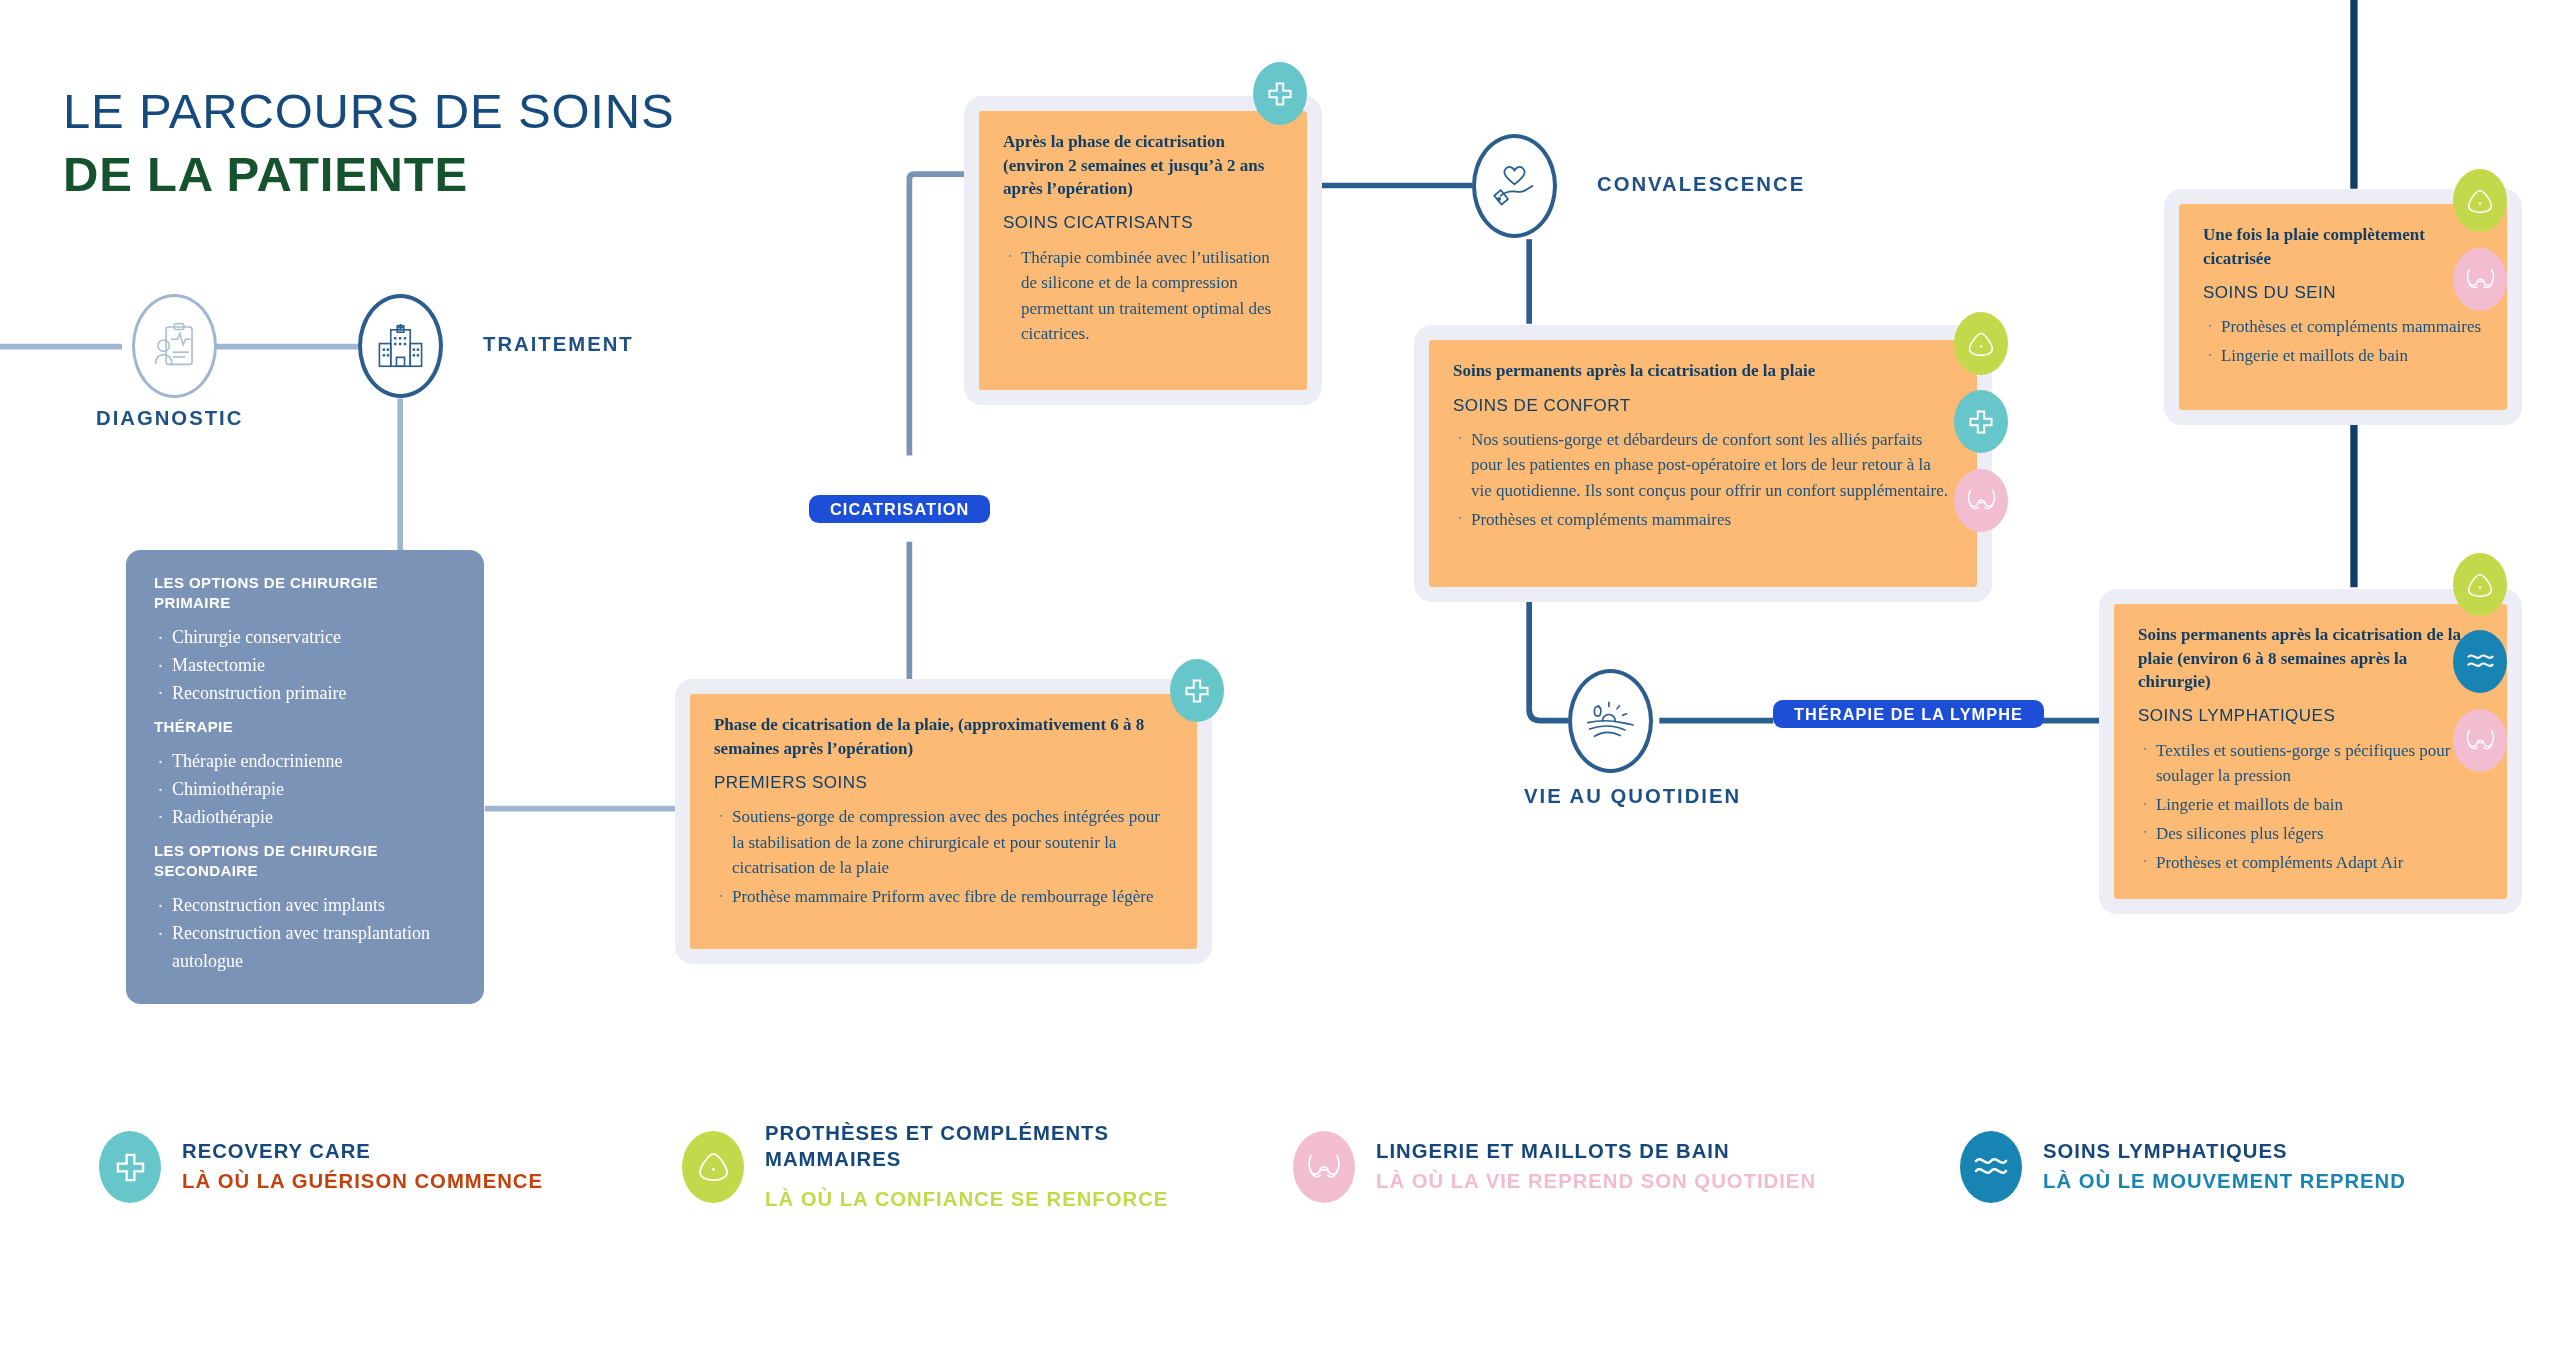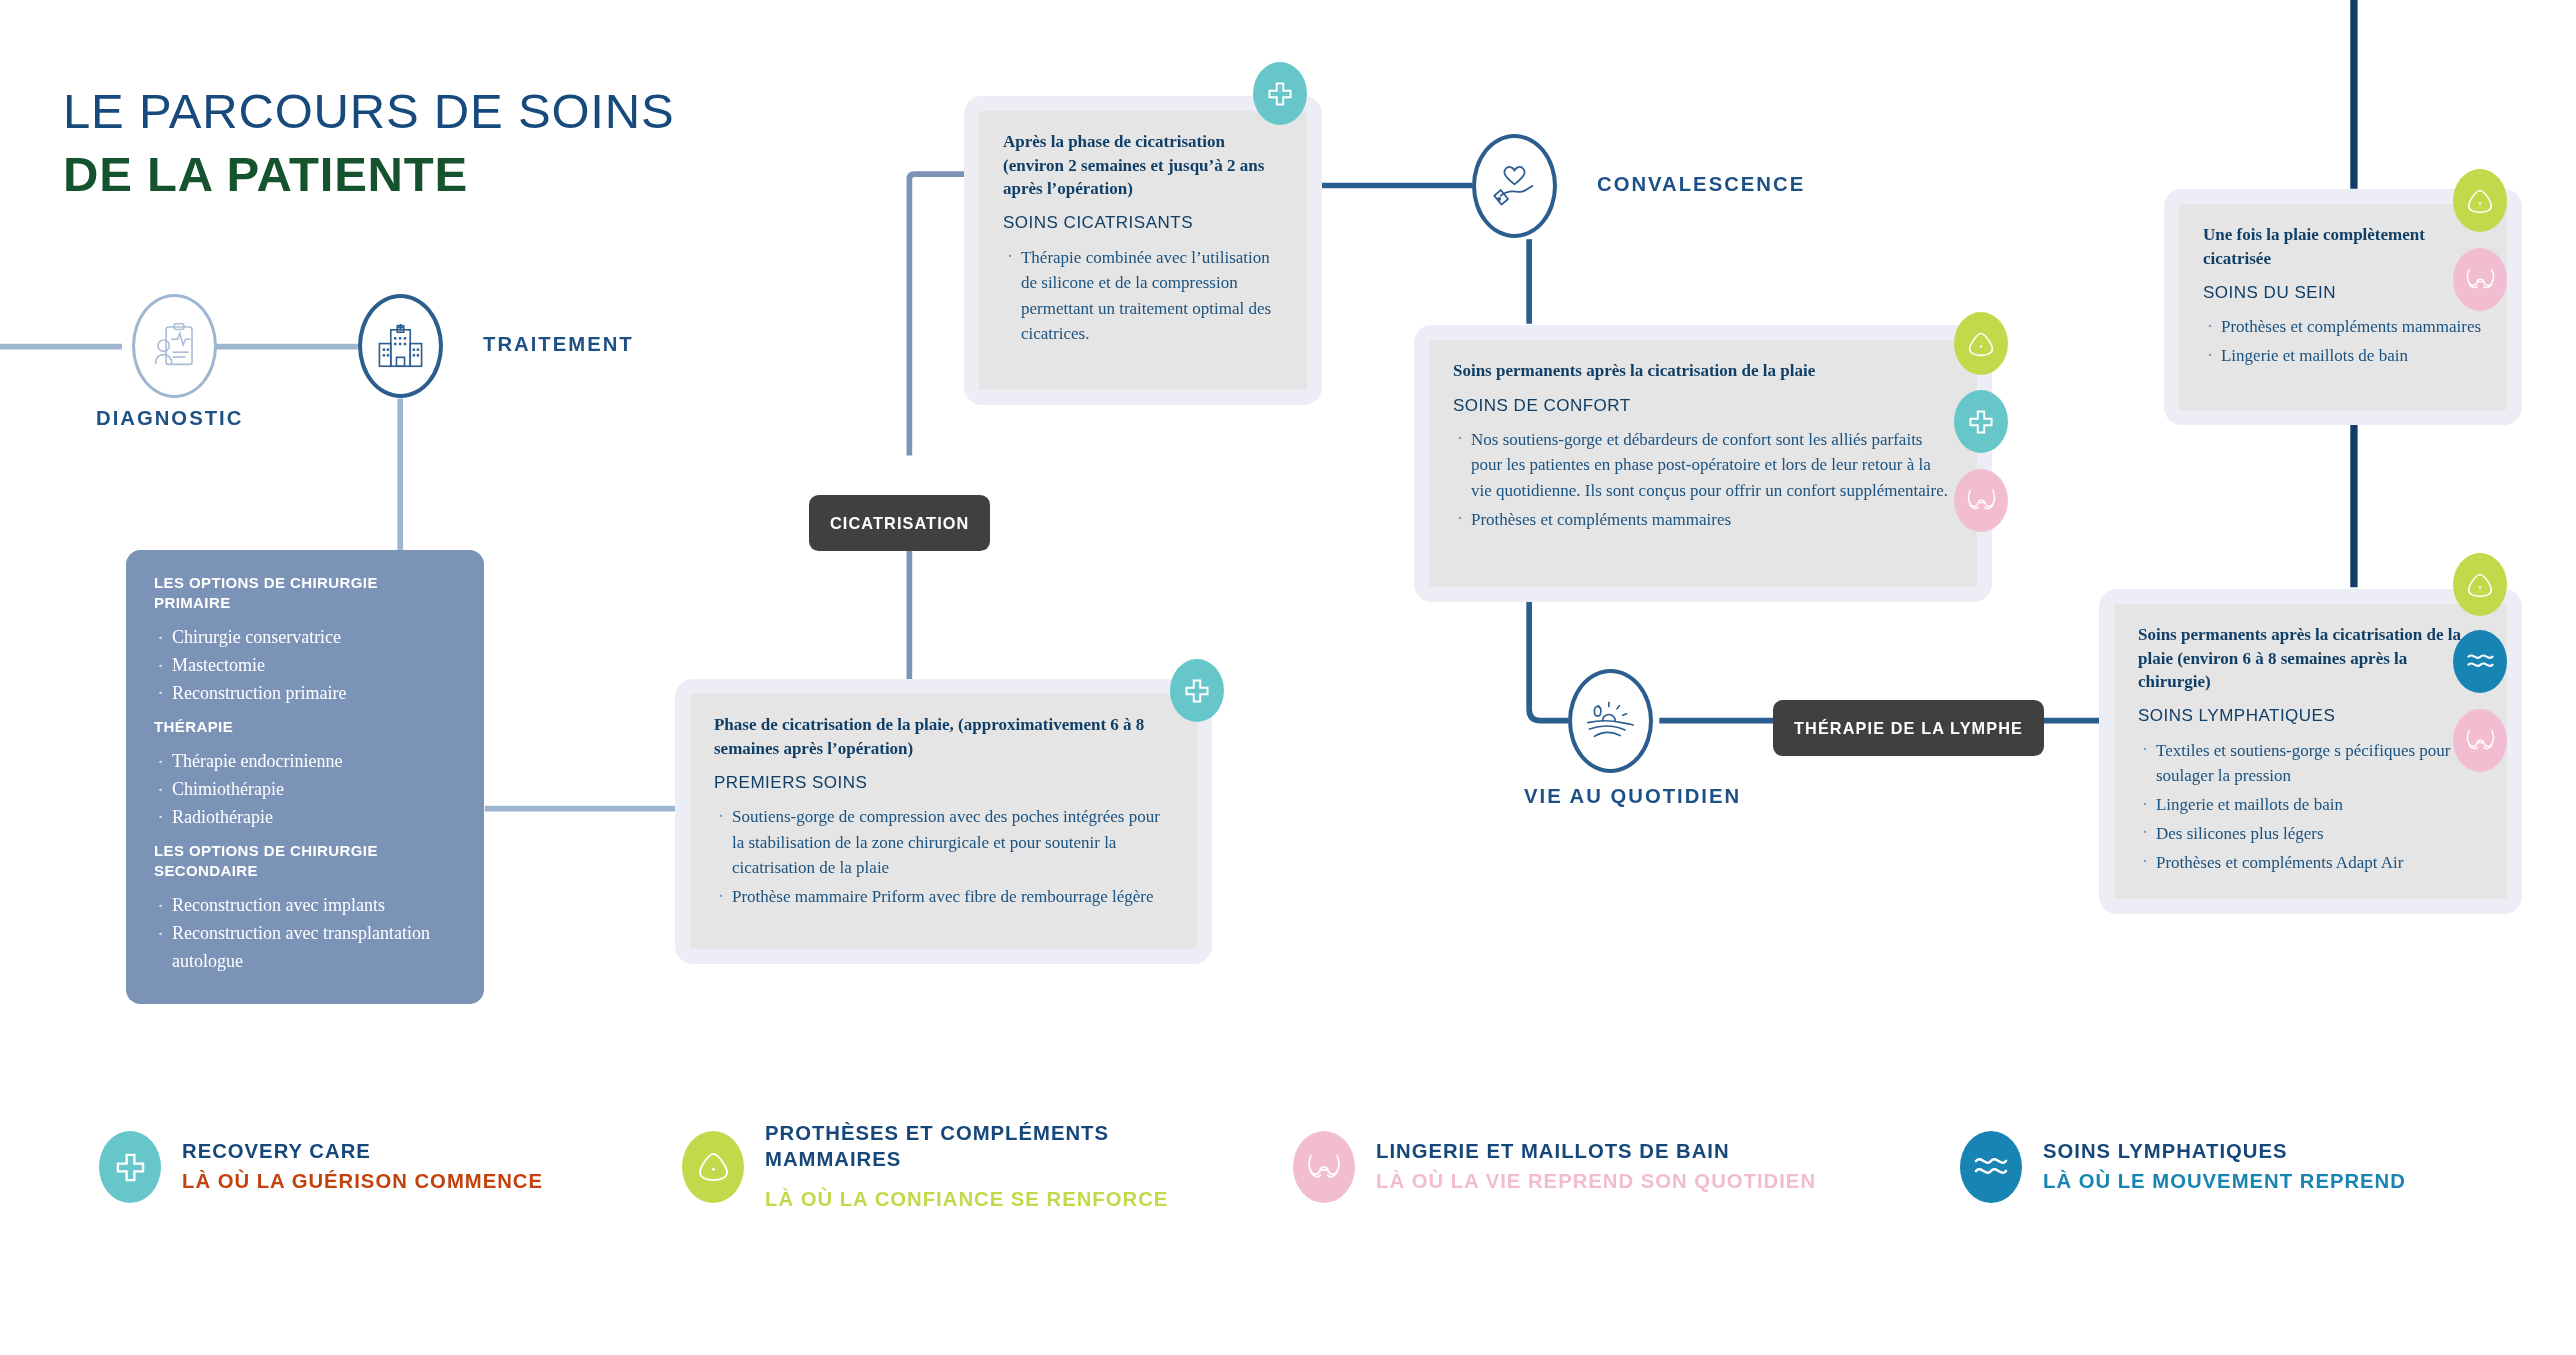--- a/index.html
+++ b/index.html
@@ -33,24 +33,24 @@
   .node.dark  { border: 4.1px solid #2B5E8E; }
   .node svg { display:block; }
 
   .node-label {
     position:absolute; font-size: 20.3px; font-weight: 700;
     letter-spacing: 2px; color:#1D5085; white-space:nowrap;
   }
 
   
   .pill {
-    position:absolute; background:#404040; color:#fff;
+    position:absolute; background:#1d4ed8; color:#fff;
     border-radius: 9.8px; font-size: 16.3px; font-weight:700;
     letter-spacing: 1.1px; display:flex; align-items:center;
-    justify-content:center; height:56px; padding:0 21px; white-space:nowrap;
+    justify-content:center; height:28px; padding:0 21px; white-space:nowrap;
   }
 
   
   .panel-purple {
     position:absolute; background:#7C93B8; color:#fff;
     border-radius: 14.6px; padding: 23px 28px 28px 28px;
   }
   .panel-purple h4 {
     font-size:15px; font-weight:700; letter-spacing:0.4px; line-height:1.33;
     margin: 0 0 11.4px 0; text-transform:uppercase;
@@ -65,21 +65,21 @@
     content:"·"; position:absolute; left:3.3px; top:-1.6px; font-size:19.5px; color:#e3e9f2;
   }
 
   
   .card-wrap { position:absolute; }
   .card-shadow {
     position:absolute; background:#ECEDF5; border-radius:18px;
     left:0; top:0; width:100%; height:100%;
   }
   .card {
-    position:absolute; background:#e5e5e5; border-radius:3px;
+    position:absolute; background:#fdba74; border-radius:3px;
     left:14.6px; top:14.6px; right:14.6px; bottom:14.6px;
     padding: 19.5px 24.4px 19.5px 24.4px; overflow:hidden;
   }
   .card .lede {
     color:#0F3E67; font-size:17px; font-weight:700; line-height:1.38;
     font-family:"Liberation Serif", serif; margin-bottom:13px;
   }
   .card h5 {
     color:#0F3E67; font-size:17px; font-weight:400; letter-spacing:0.5px;
     text-transform:uppercase; margin-bottom:11.4px;

